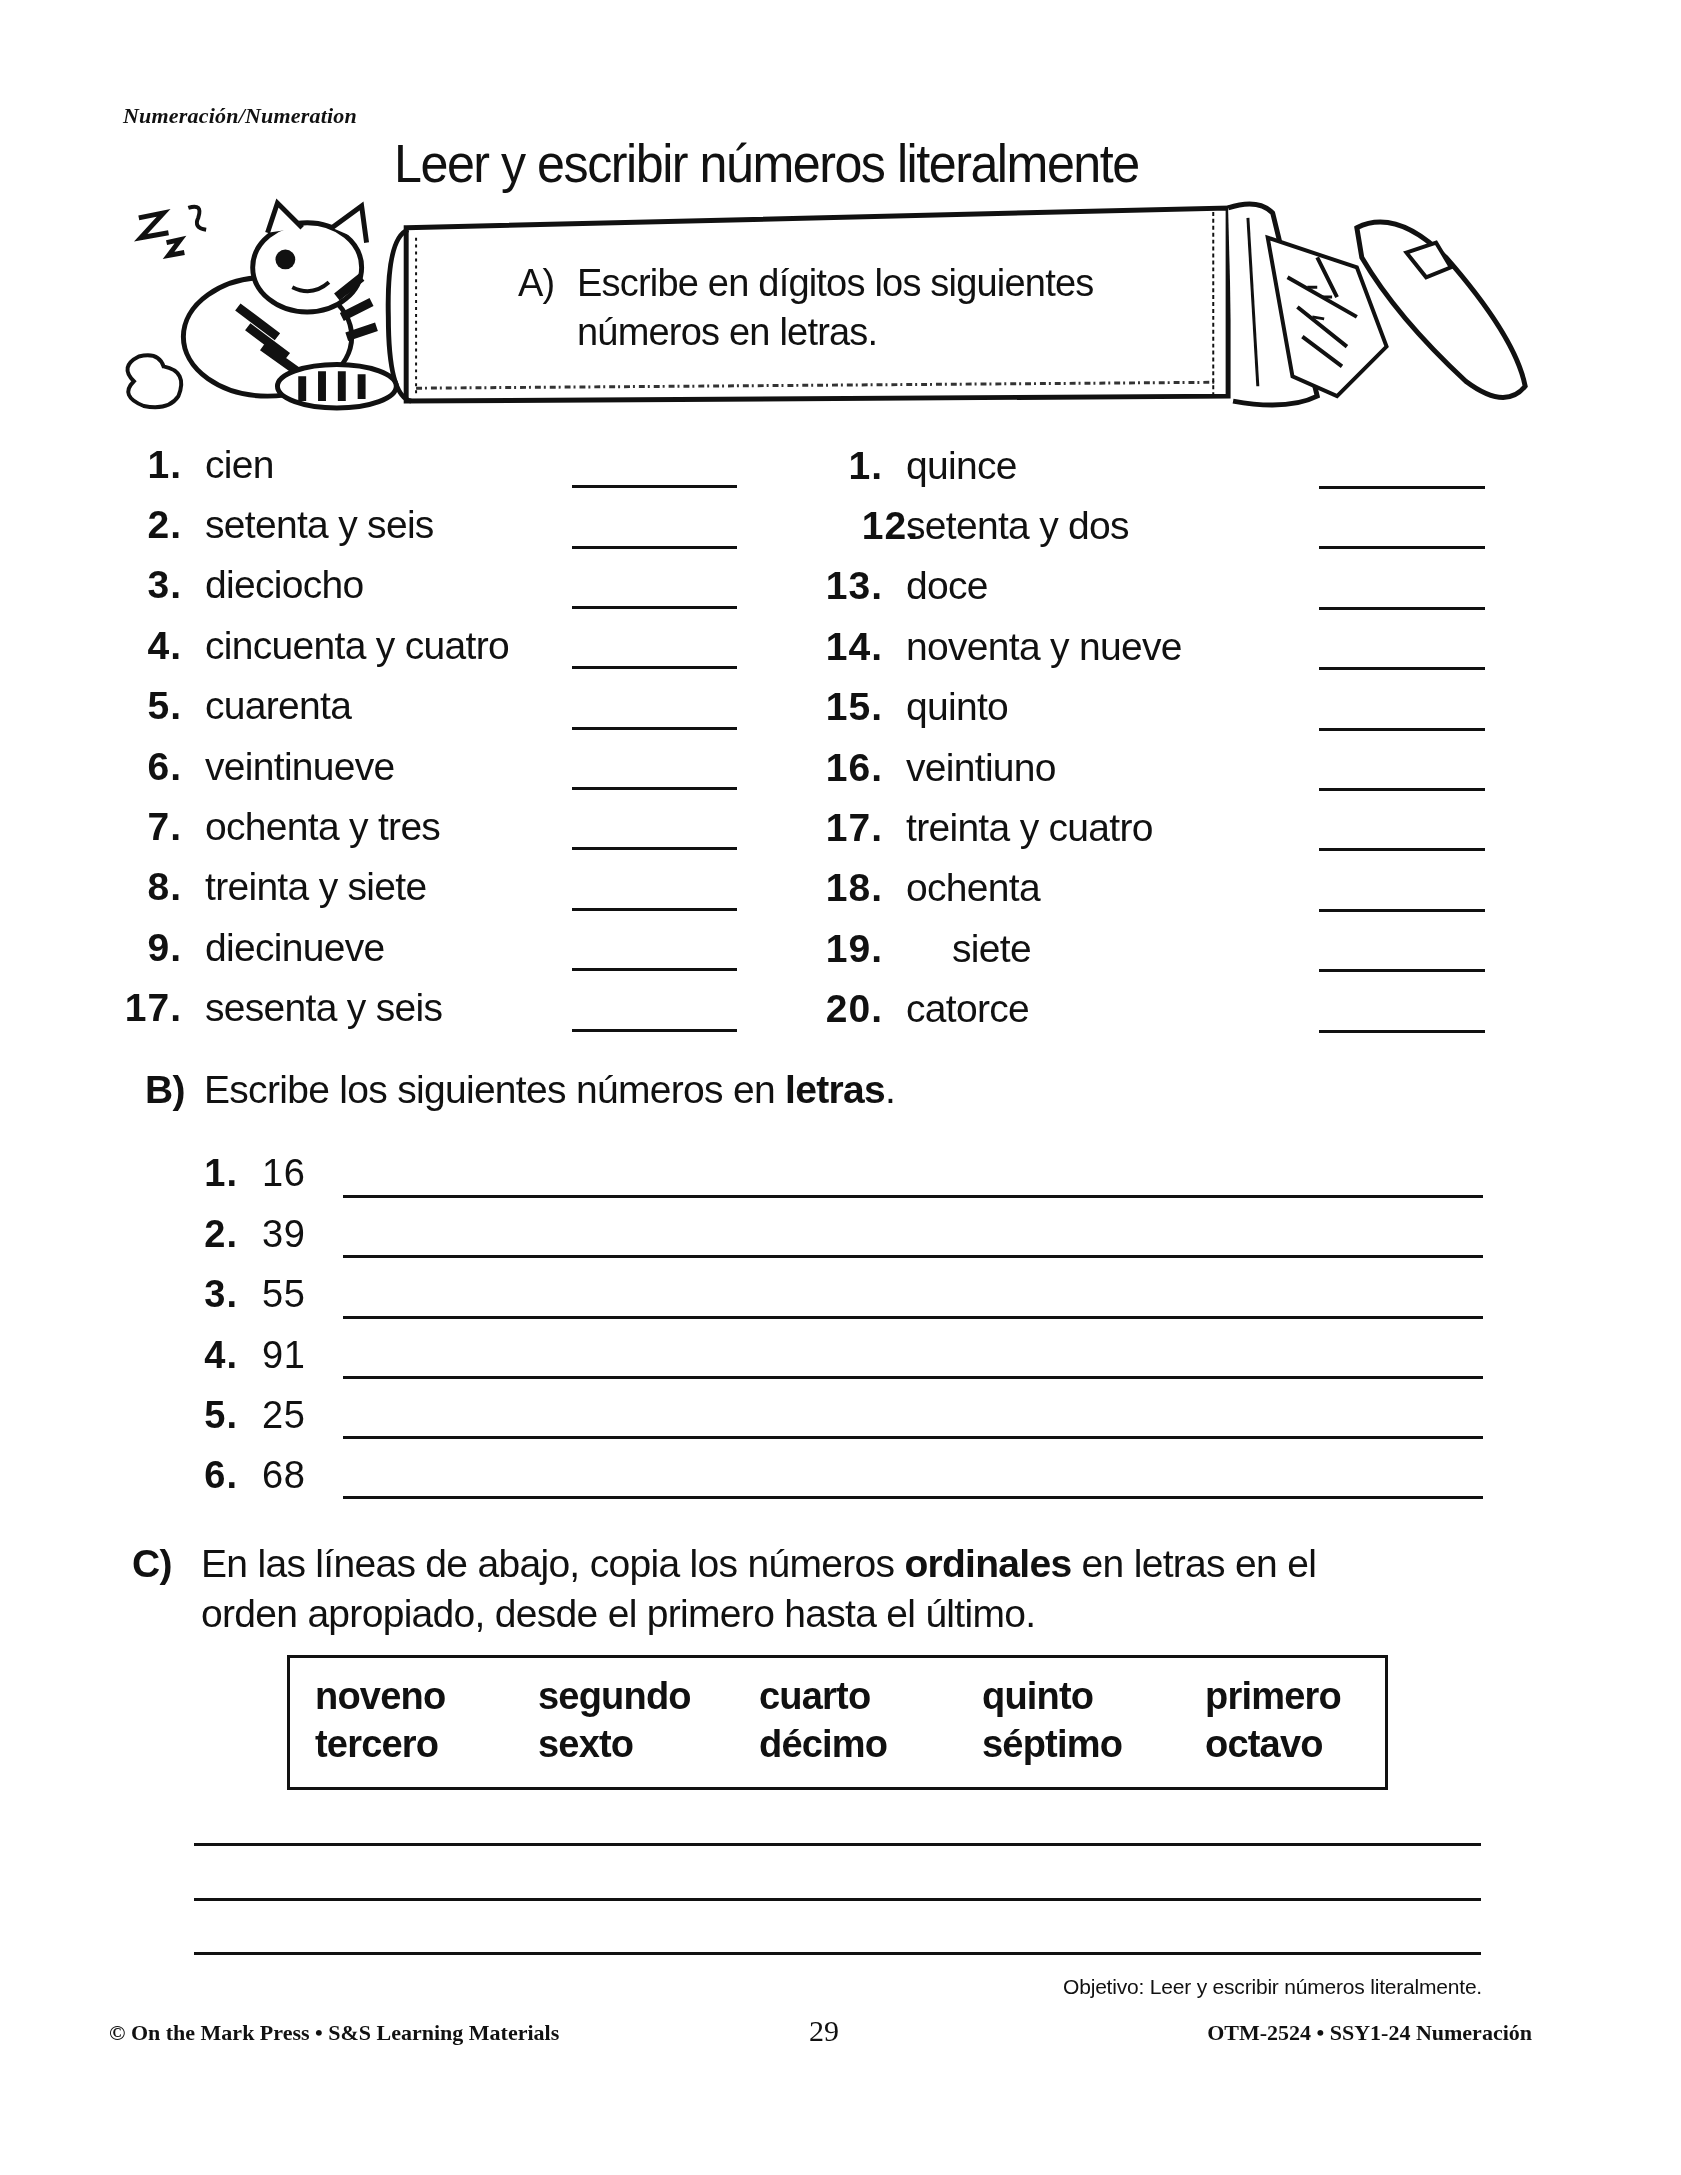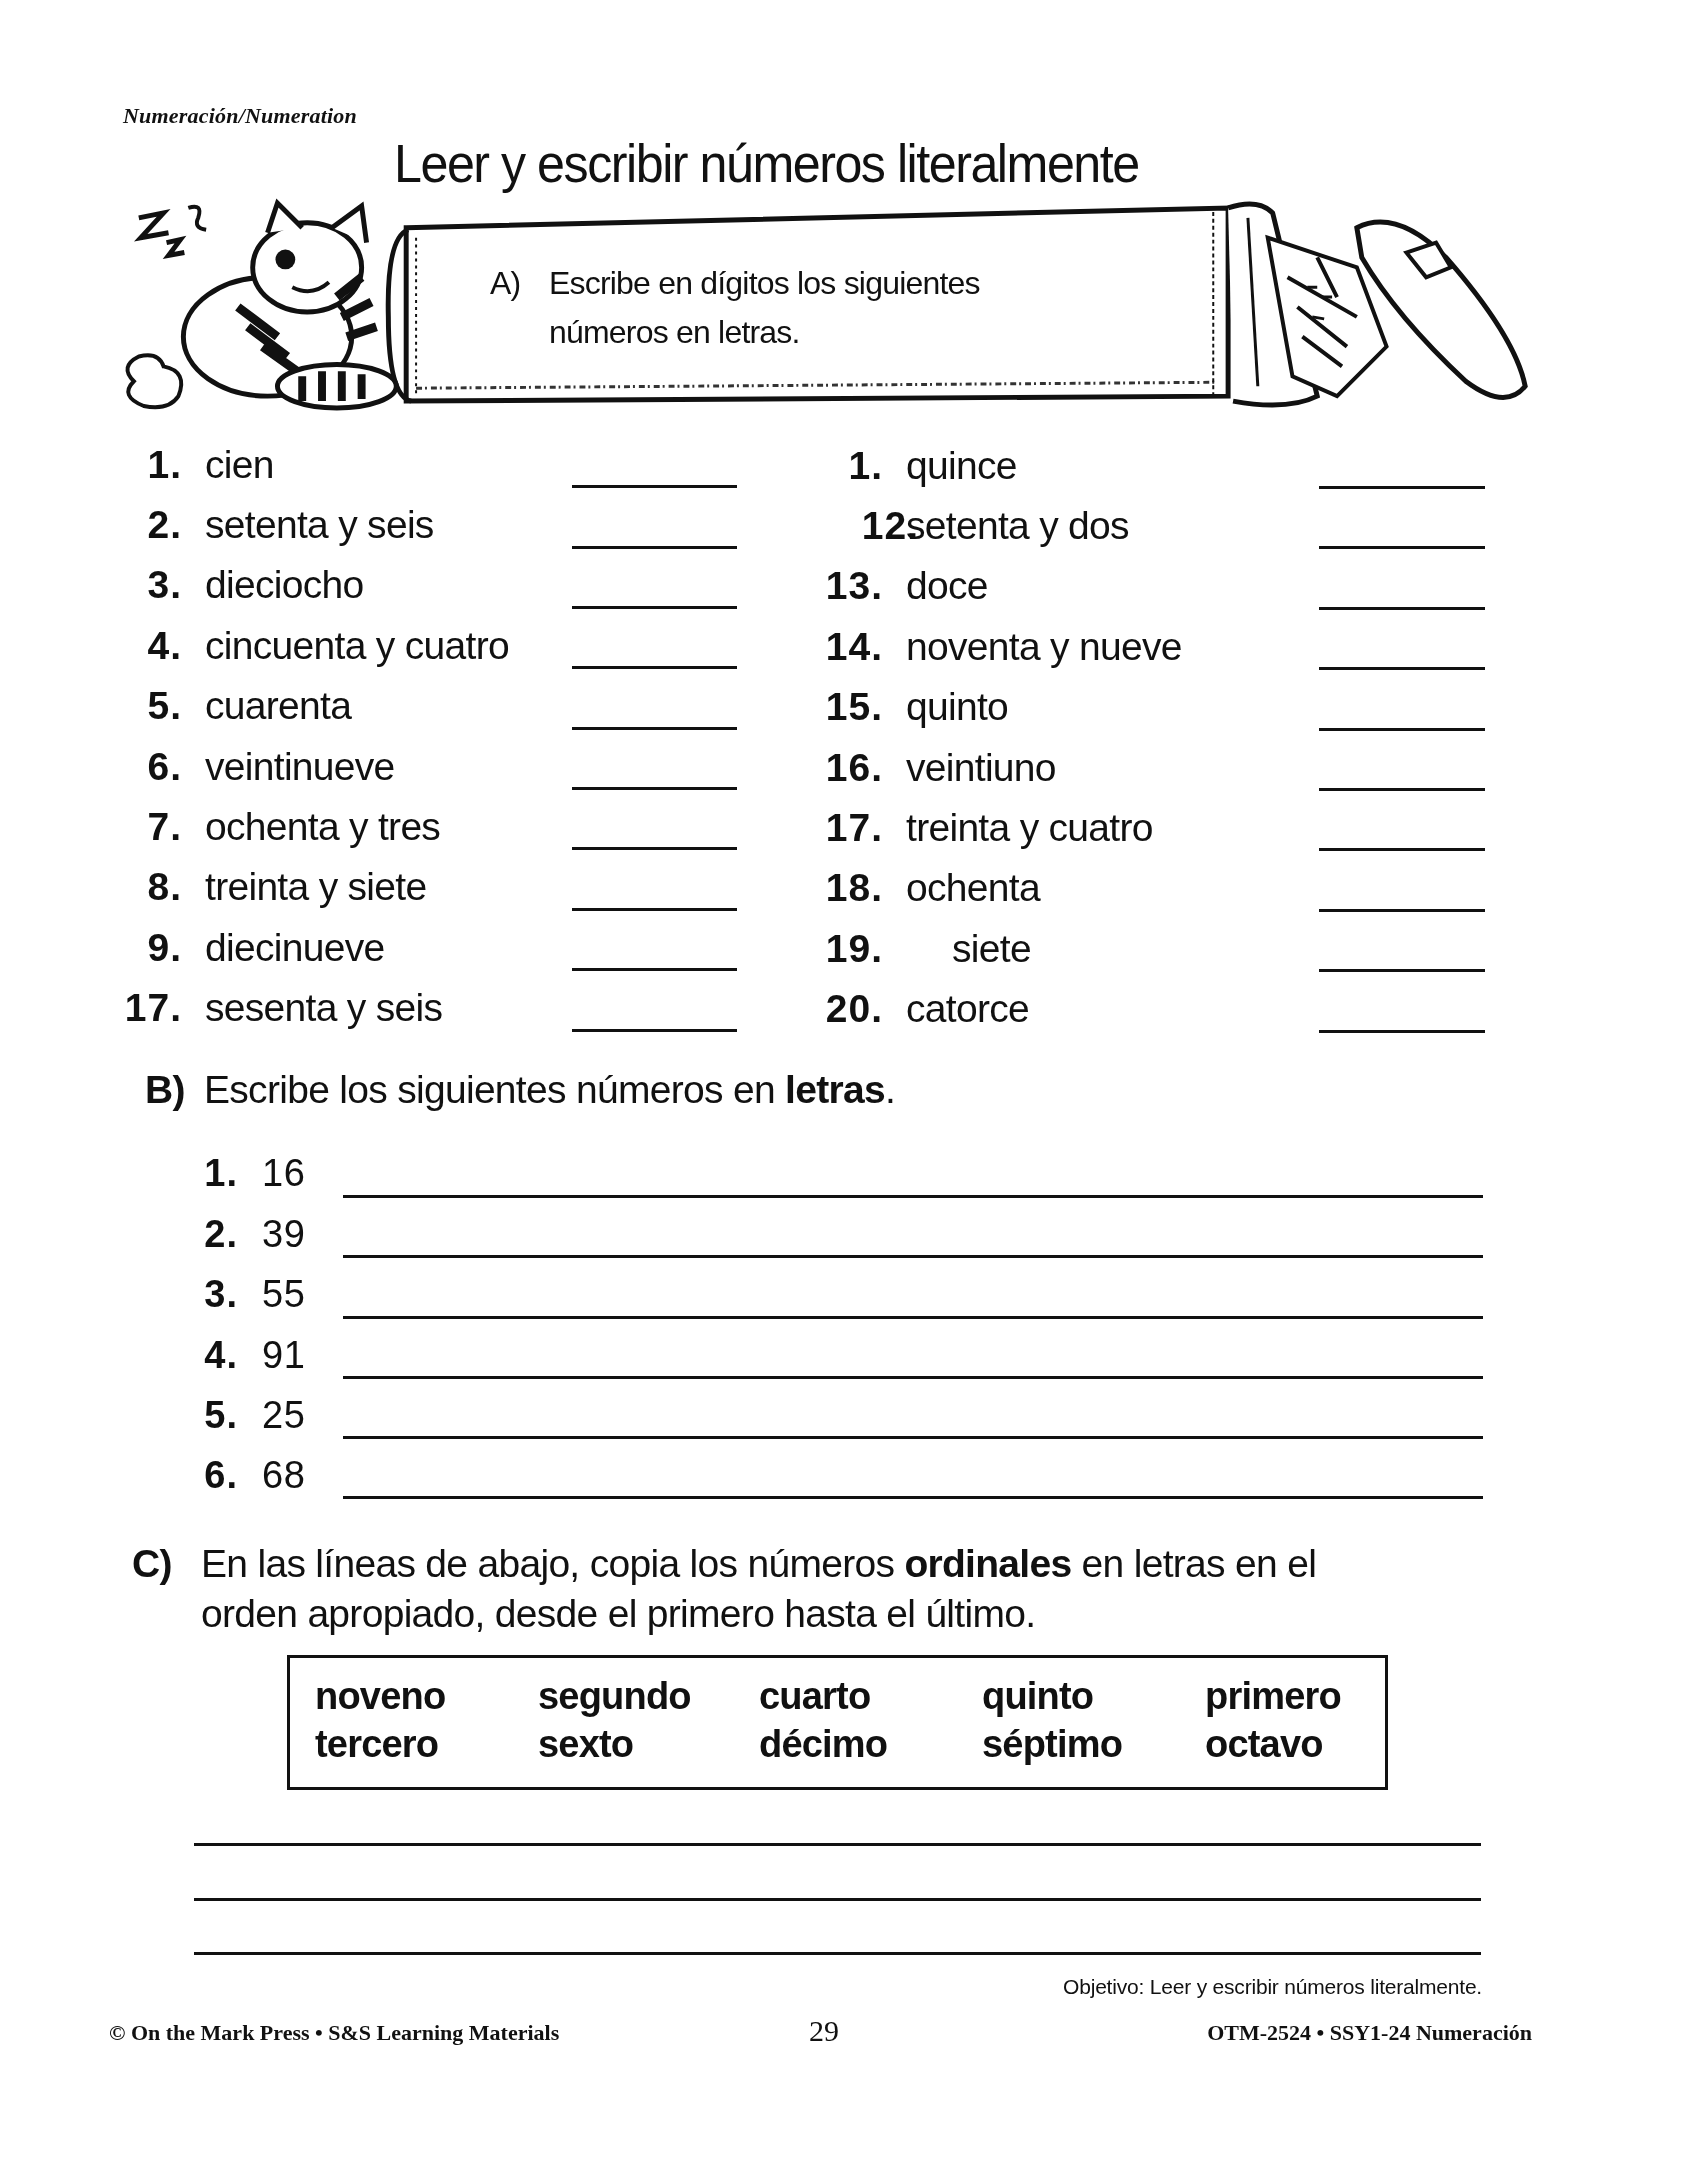--- a/index.html
+++ b/index.html
@@ -4,21 +4,21 @@
 <style>
   html, body { margin:0; padding:0; background:#ffffff; }
   body { width:1681px; height:2175px; position:relative; overflow:hidden; color:#111;
          font-family:"Liberation Sans", "DejaVu Sans", sans-serif; }
   .abs { position:absolute; }
   .subtitle { left:123px; top:103px; font-family:"Liberation Serif", serif; font-weight:bold; font-style:italic; font-size:22px; letter-spacing:0.2px; }
   .title { left:394px; top:132px; font-size:54px; font-weight:normal; letter-spacing:-1.6px; white-space:nowrap; transform:scaleX(0.93); transform-origin:left top; }
   
   .banner { left:119px; top:198px; width:1426px; height:218px; }
   .banner svg { width:100%; height:100%; }
-  .banner-text { left:490px; top:259px; font-size:32px; line-height:49px; letter-spacing:-0.8px; }
+  .banner-text { left:518px; top:259px; font-size:38px; line-height:49px; letter-spacing:-0.8px; }
   .banner-text .lab { display:inline-block; width:59px; }
   .banner-text .l2 { padding-left:59px; }
   
   .qa { font-size:39px; letter-spacing:-0.7px; white-space:nowrap; line-height:48px; }
   .qa .num { position:absolute; text-align:right; font-weight:bold; letter-spacing:1px; }
   .qa .txt { position:absolute; }
   .ansline { position:absolute; height:3px; background:#111; }
   .secB-head, .secC-head { font-size:39px; letter-spacing:-0.7px; line-height:50px; white-space:nowrap; }
   .secB-head b, .secC-head b { font-weight:bold; }
   .blab { display:inline-block; font-weight:bold; }

